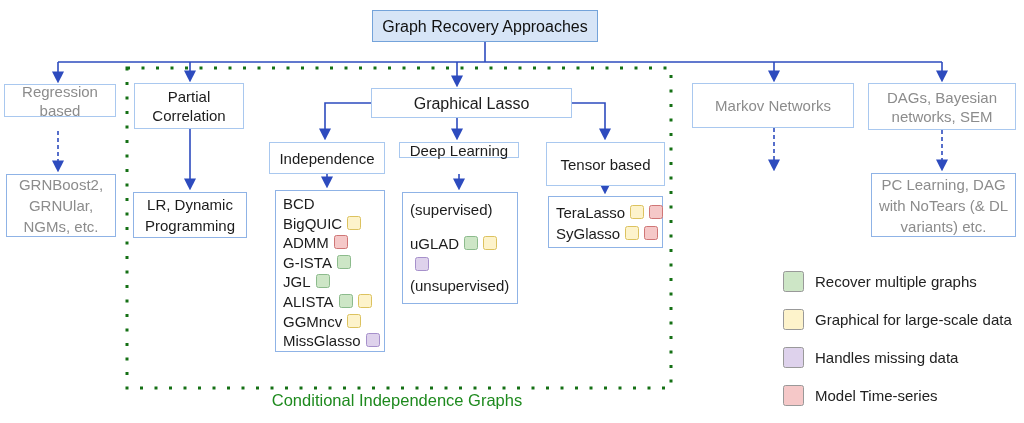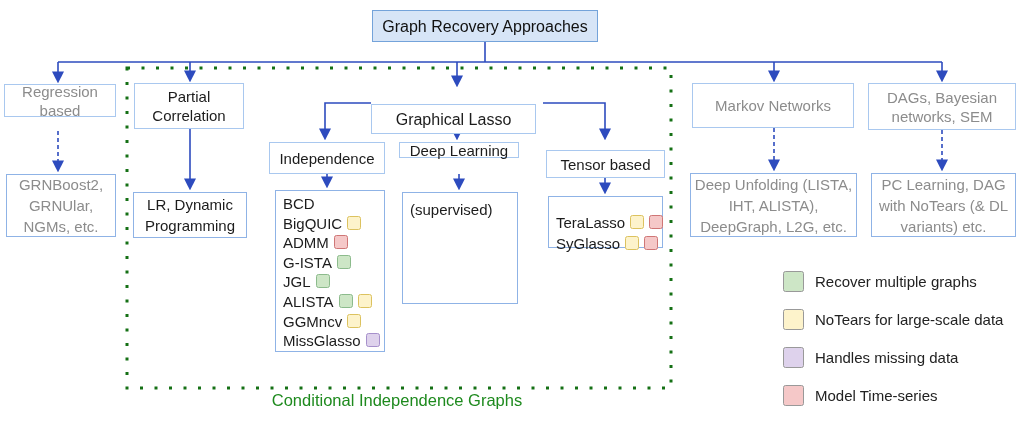--- a/index.html
+++ b/index.html
@@ -88,41 +88,41 @@
   </div>
 
   <div class="node gray" style="left:4px;top:84px;width:112px;height:33px;">
     <span>Regression based</span>
   </div>
 
   <div class="node" style="left:134px;top:83px;width:110px;height:46px;">
     <span>Partial Correlation</span>
   </div>
 
-  <div class="node" style="left:371px;top:88px;width:165px;height:30px;font-size:16px;margin-top:16px;">
+  <div class="node" style="left:371px;top:88px;width:201px;height:30px;font-size:16px;">
     <span>Graphical Lasso</span>
   </div>
 
   <div class="node gray" style="left:692px;top:83px;width:162px;height:45px;">
     <span>Markov Networks</span>
   </div>
 
   <div class="node gray" style="left:868px;top:83px;width:148px;height:47px;">
     <span>DAGs, Bayesian networks, SEM</span>
   </div>
 
   <div class="node" style="left:269px;top:142px;width:116px;height:32px;">
     <span>Independence</span>
   </div>
 
   <div class="node" style="left:399px;top:142px;width:120px;height:16px;">
     <span>Deep Learning</span>
   </div>
 
-  <div class="node" style="left:546px;top:142px;width:119px;height:28px;margin-top:8px;">
+  <div class="node" style="left:546px;top:142px;width:119px;height:44px;">
     <span>Tensor based</span>
   </div>
 
   <div class="leaf center gray" style="left:6px;top:174px;width:110px;height:63px;">
     <span>GRNBoost2, GRNUlar, NGMs, etc.</span>
   </div>
 
   <div class="leaf center" style="left:133px;top:192px;width:114px;height:46px;">
     <span>LR, Dynamic Programming</span>
   </div>
@@ -161,53 +161,54 @@
         <span>MissGlasso</span><span><span class="sq sq-missing-data"></span></span>
       </div>
     </div>
 
   <div class="leaf list" style="left:402px;top:192px;width:116px;height:112px;padding-top:6px;">
 
       <div class="dl-row">
         <div>(supervised)</div>
       </div>
 
-    </div>
-
-  <div class="leaf list" style="left:548px;top:196px;width:115px;height:52px;padding-top:15px;">
+      <div class="dl-row">
+        <div><span>uGLAD</span><span><span class="sq sq-multiple-graphs"></span><span class="sq sq-large-scale"></span><span class="sq sq-missing-data"></span></span></div>
+        <div>(unsupervised)</div>
+      </div>
+    </div>
+
+  <div class="leaf list" style="left:548px;top:196px;width:115px;height:52px;padding-top:5px;">
 
       <div class="li-row" style="line-height:21px;">
         <span>TeraLasso</span><span><span class="sq sq-large-scale"></span><span class="sq sq-time-series"></span></span>
       </div>
 
       <div class="li-row" style="line-height:21px;">
         <span>SyGlasso</span><span><span class="sq sq-large-scale"></span><span class="sq sq-time-series"></span></span>
       </div>
     </div>
 
-  <div class="leaf center gray" style="left:690px;top:173px;width:167px;height:64px;">
-    <span>Deep Unfolding (LISTA, IHT, ALISTA), DeepGraph, L2G, etc.</span>
-  </div>
 
   <div class="leaf center gray" style="left:871px;top:173px;width:145px;height:64px;">
     <span>PC Learning, DAG with NoTears (&amp; DL variants) etc.</span>
   </div>
 
   <div id="region-label">Conditional Independence Graphs</div>
 
   <div id="legend">
 
       <div class="legend-row">
         <span class="legend-swatch sq sq-multiple-graphs" style="margin-left:0;"></span>
         <span class="legend-label">Recover multiple graphs</span>
       </div>
 
       <div class="legend-row">
         <span class="legend-swatch sq sq-large-scale" style="margin-left:0;"></span>
-        <span class="legend-label">NoTears for large-scale data</span>
+        <span class="legend-label">Graphical for large-scale data</span>
       </div>
 
       <div class="legend-row">
         <span class="legend-swatch sq sq-missing-data" style="margin-left:0;"></span>
         <span class="legend-label">Handles missing data</span>
       </div>
 
       <div class="legend-row">
         <span class="legend-swatch sq sq-time-series" style="margin-left:0;"></span>
         <span class="legend-label">Model Time-series</span>

